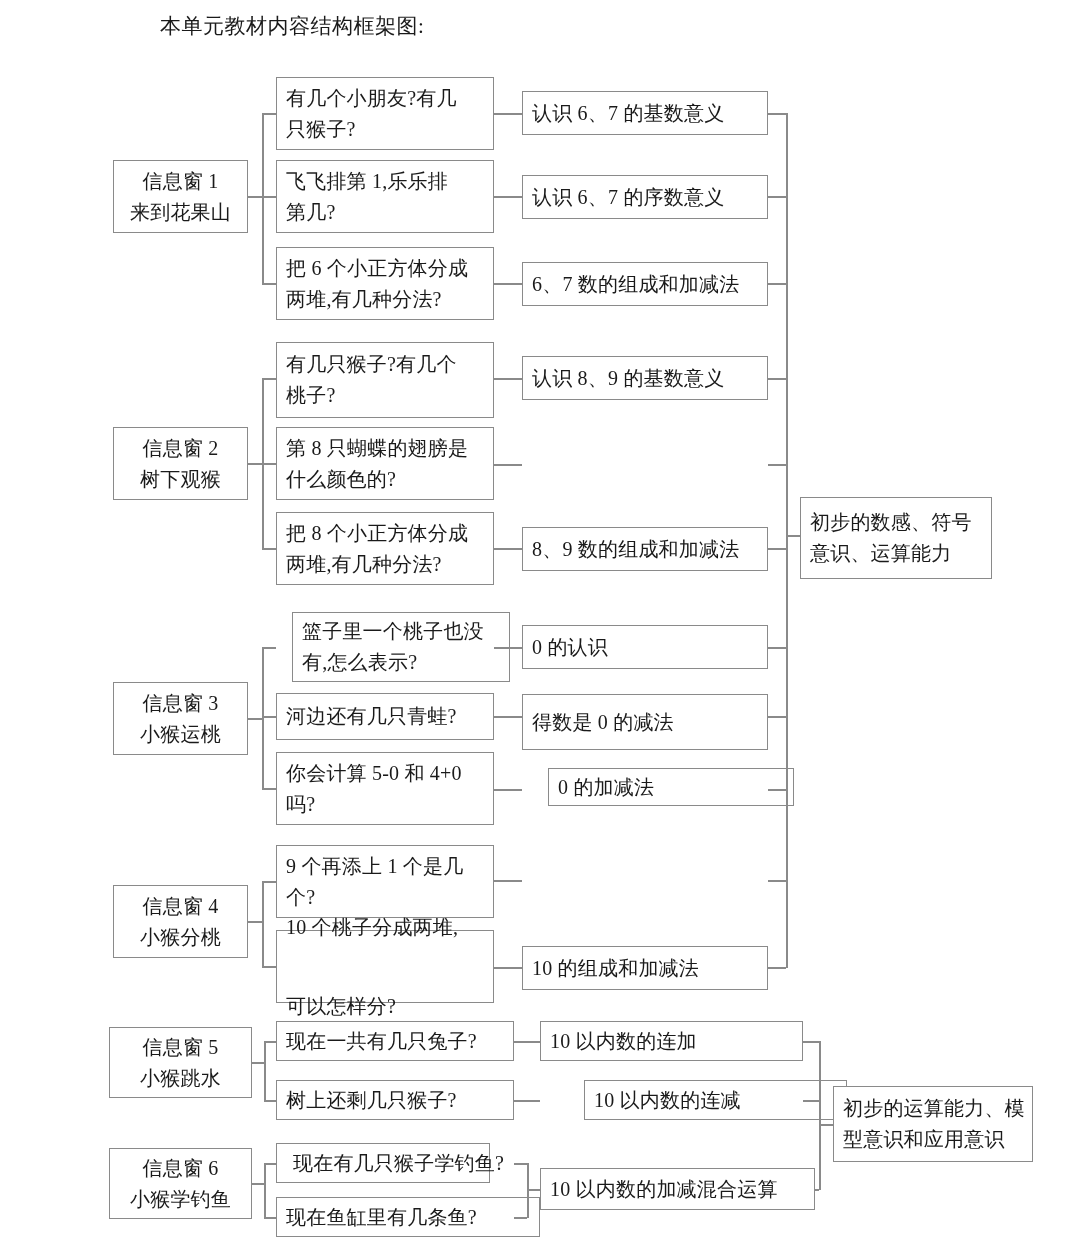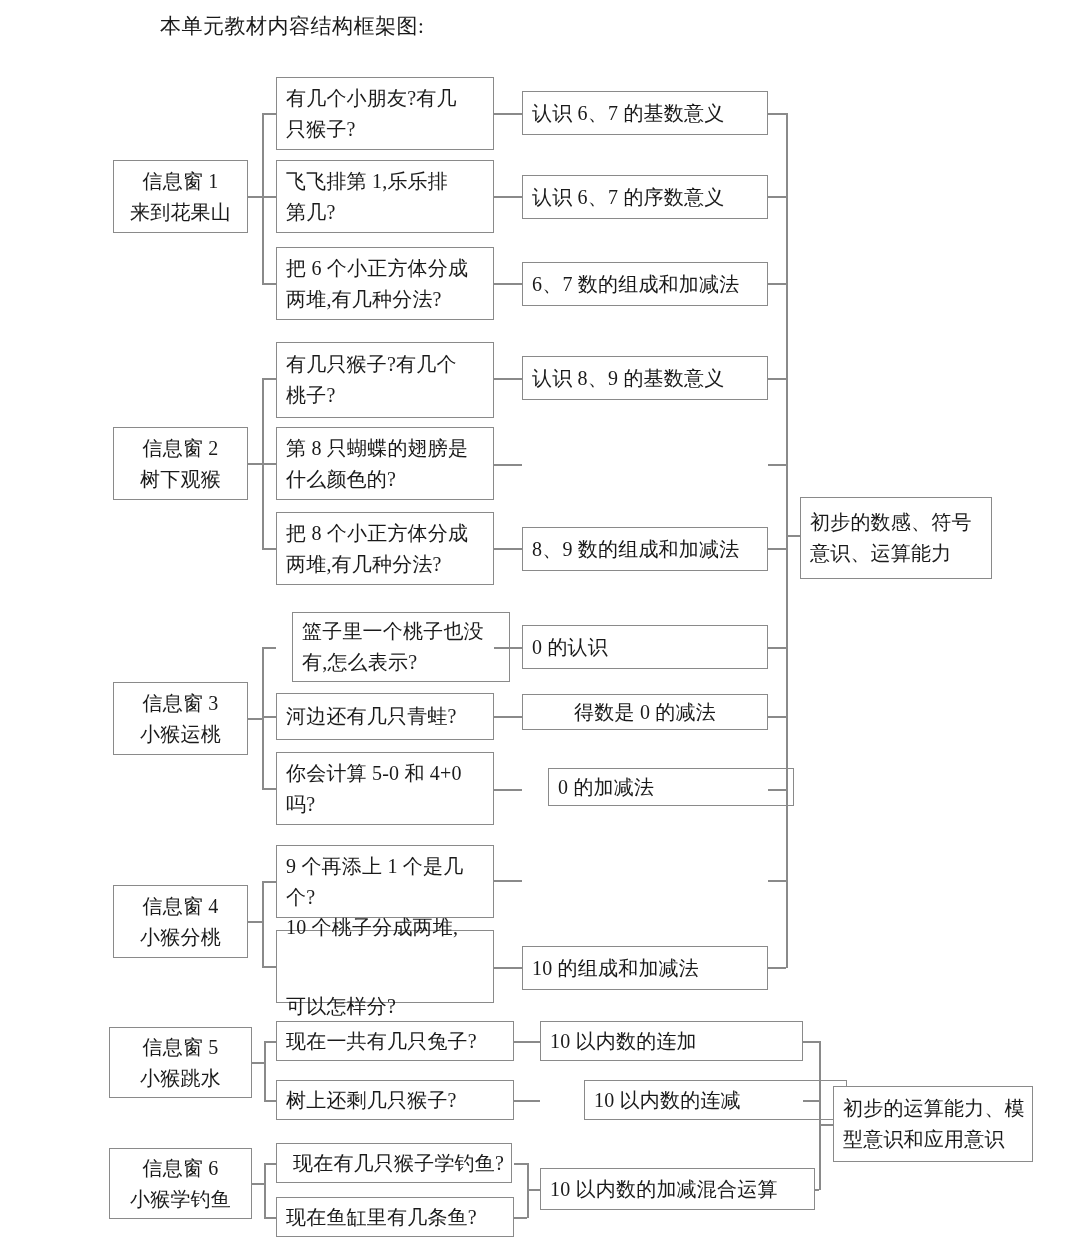--- a/index.html
+++ b/index.html
@@ -143,24 +143,24 @@
     <span class="ln">可以怎样分?</span>
   </div>
 
   <div class="node left" style="left:276px; top:1021px; width:238px; height:40px;">
     <span class="ln">现在一共有几只兔子?</span>
   </div>
   <div class="node left" style="left:276px; top:1080px; width:238px; height:40px;">
     <span class="ln">树上还剩几只猴子?</span>
   </div>
 
-  <div class="node left" style="left:276px; top:1143px; width:236px; height:40px;padding-left:16px;">
+  <div class="node left" style="left:276px; top:1143px; width:214px; height:40px;padding-left:16px;">
     <span class="ln">现在有几只猴子学钓鱼?</span>
   </div>
-  <div class="node left" style="left:276px; top:1197px; width:238px; height:40px;">
+  <div class="node left" style="left:276px; top:1197px; width:264px; height:40px;">
     <span class="ln">现在鱼缸里有几条鱼?</span>
   </div>
 
   <div class="node left" style="left:522px; top:91px; width:246px; height:44px;">
     <span class="ln">认识 6、7 的基数意义</span>
   </div>
   <div class="node left" style="left:522px; top:175px; width:246px; height:44px;">
     <span class="ln">认识 6、7 的序数意义</span>
   </div>
   <div class="node left" style="left:522px; top:262px; width:246px; height:44px;">
@@ -170,21 +170,21 @@
   <div class="node left" style="left:522px; top:356px; width:246px; height:44px;">
     <span class="ln">认识 8、9 的基数意义</span>
   </div>
   <div class="node left" style="left:522px; top:527px; width:246px; height:44px;">
     <span class="ln">8、9 数的组成和加减法</span>
   </div>
 
   <div class="node left" style="left:522px; top:625px; width:246px; height:44px;">
     <span class="ln">0 的认识</span>
   </div>
-  <div class="node left" style="left:522px; top:694px; width:246px; height:36px;align-items:center;">
+  <div class="node left" style="left:522px; top:694px; width:246px; height:56px;">
     <span class="ln">得数是 0 的减法</span>
   </div>
   <div class="node left" style="left:548px; top:768px; width:246px; height:38px;">
     <span class="ln">0 的加减法</span>
   </div>
 
   <div class="node left" style="left:522px; top:946px; width:246px; height:44px;">
     <span class="ln">10 的组成和加减法</span>
   </div>
 

